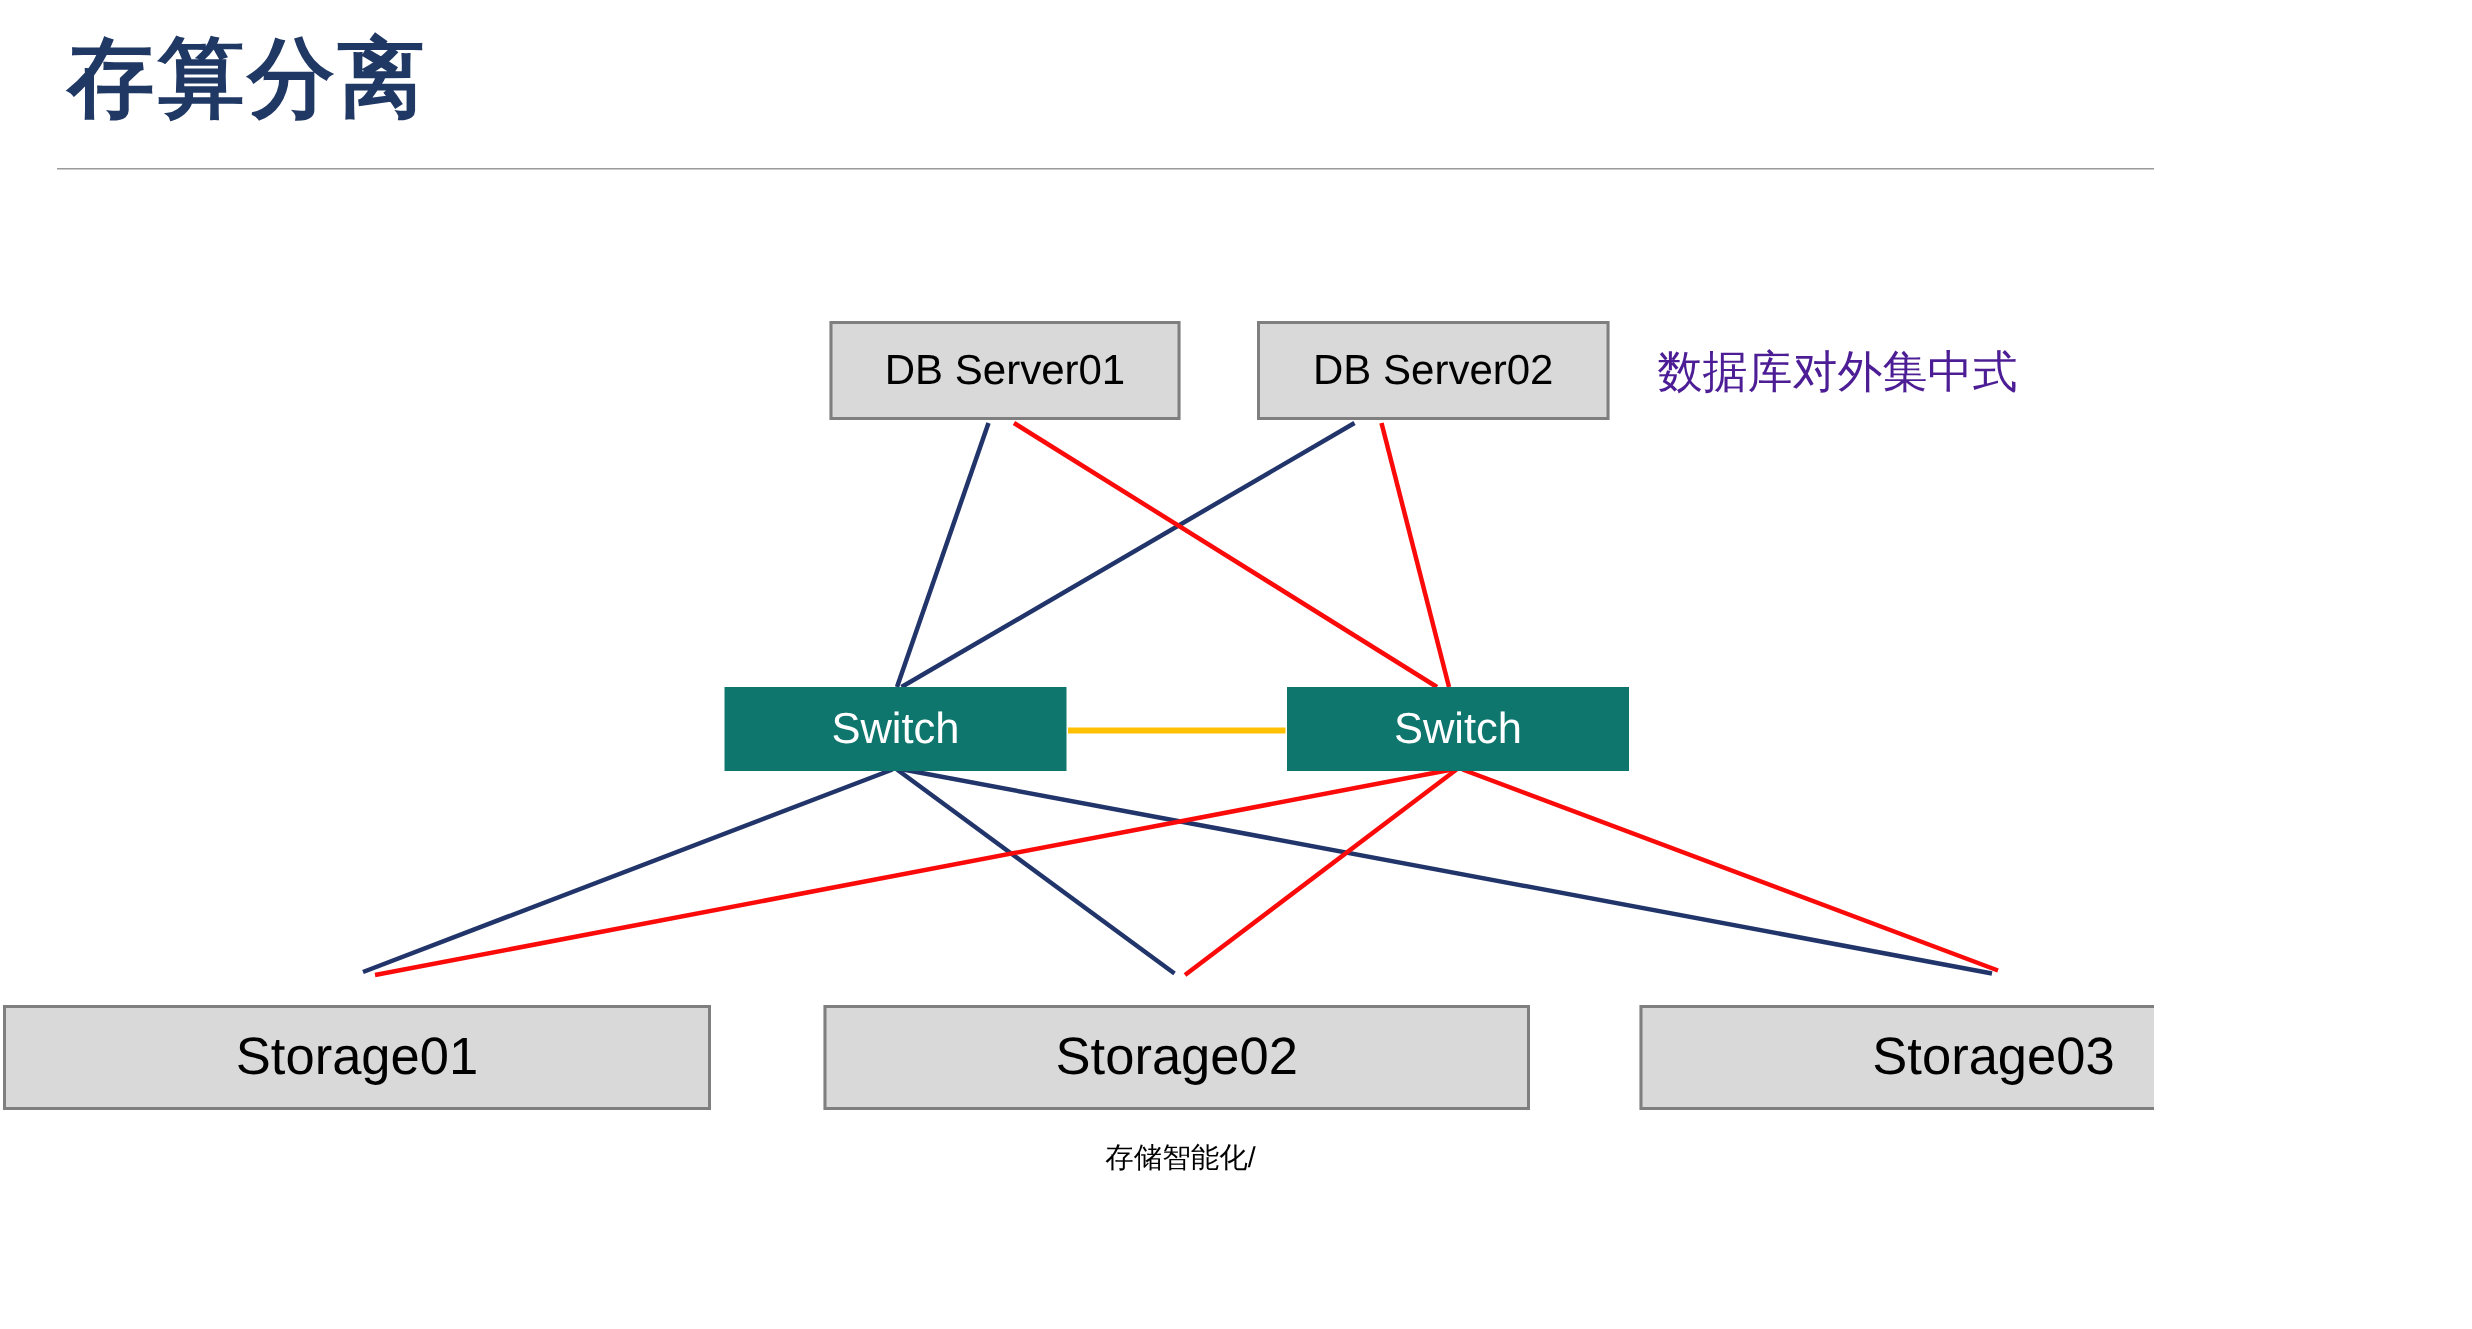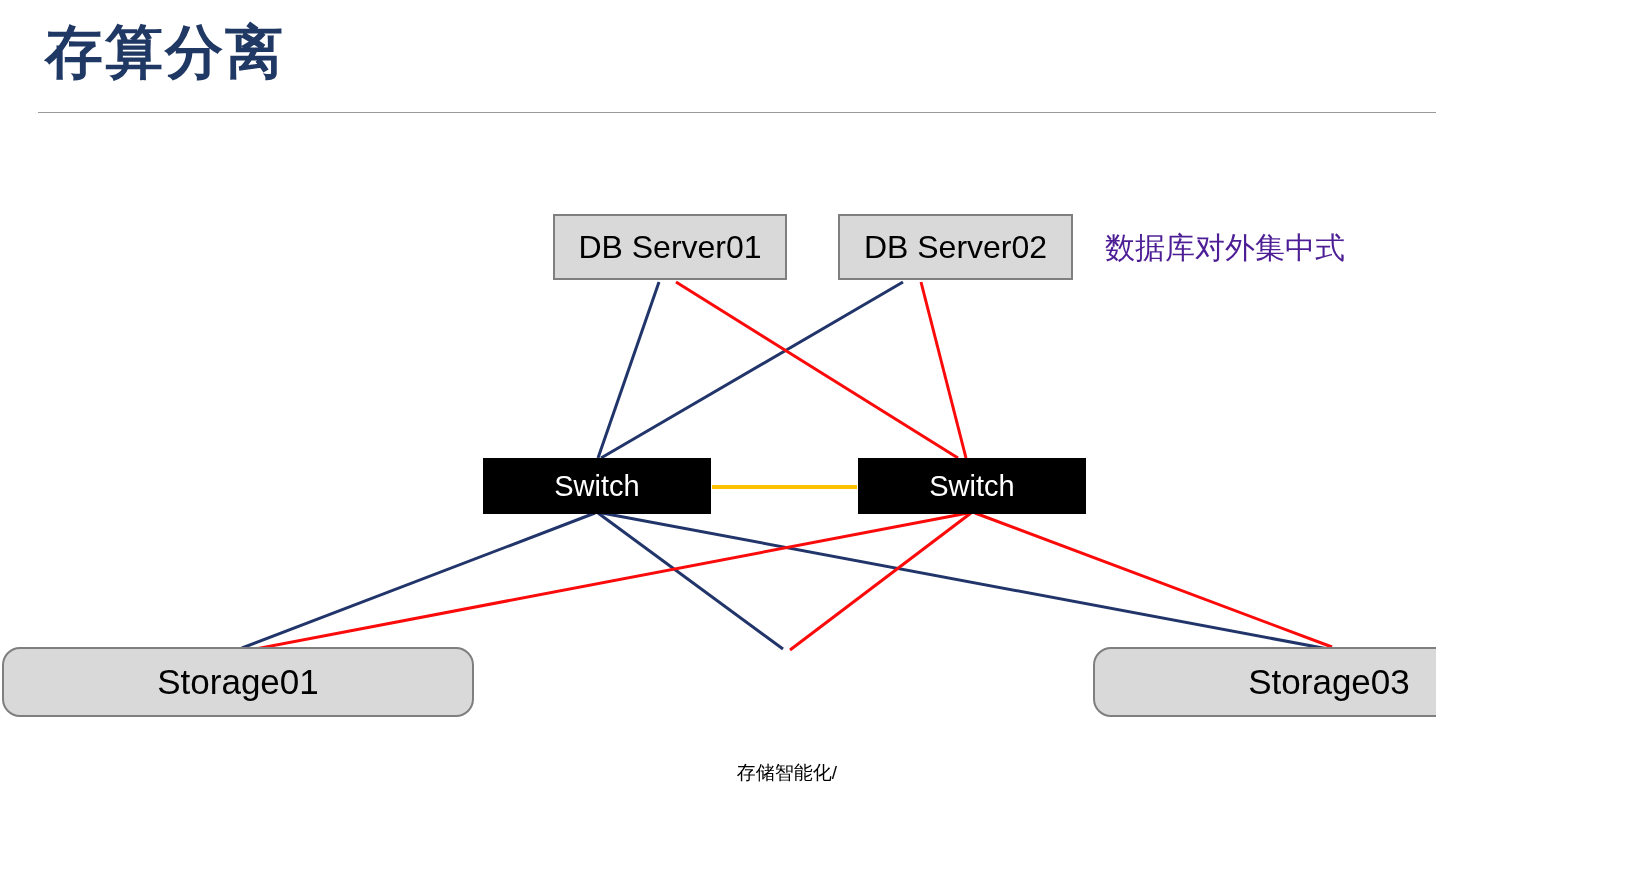--- a/index.html
+++ b/index.html
@@ -44,41 +44,40 @@
     align-items: center;
     justify-content: center;
     text-align: center;
   }
   .gray-node {
     background: #d9d9d9;
     border: 2px solid #7f7f7f;
     color: #000000;
   }
   .db-node {
-    font-size: 32px;
+    font-size: 28px;
     height: 66px;
     top: 214px;
   }
   .db1 { left: 553px; width: 234px; }
   .db2 { left: 838px; width: 235px; }
   .switch-node {
-    background: #000000;
+    background: #0f766e;
     color: #ffffff;
     font-size: 29px;
     top: 458px;
     height: 56px;
     width: 228px;
   }
   .sw1 { left: 483px; }
   .sw2 { left: 858px; }
   .storage-node {
     font-size: 35px;
-    top: 647px;
+    top: 670px;
     height: 70px;
-    border-radius: 18px;
   }
   .st1 { left: 2px;    width: 472px; }
   .st2 { left: 549px;  width: 471px; }
   .st3 { left: 1093px; width: 472px; text-align: center; }
   .annotation-right {
     position: absolute;
     left: 1105px;
     top: 228px;
     font-size: 30px;
     color: #4c1d95;
@@ -128,20 +127,23 @@
   <div class="node switch-node sw1">
     <span>Switch</span>
   </div>
   <div class="node switch-node sw2">
     <span>Switch</span>
   </div>
 
   <div class="node gray-node storage-node st1">
     <span>Storage01</span>
   </div>
+  <div class="node gray-node storage-node st2">
+    <span>Storage02</span>
+  </div>
   <div class="node gray-node storage-node st3">
     <span>Storage03</span>
   </div>
 
   <div class="annotation-bottom">
     <div>存储智能化/</div>
   </div>
 
 </div>
 

